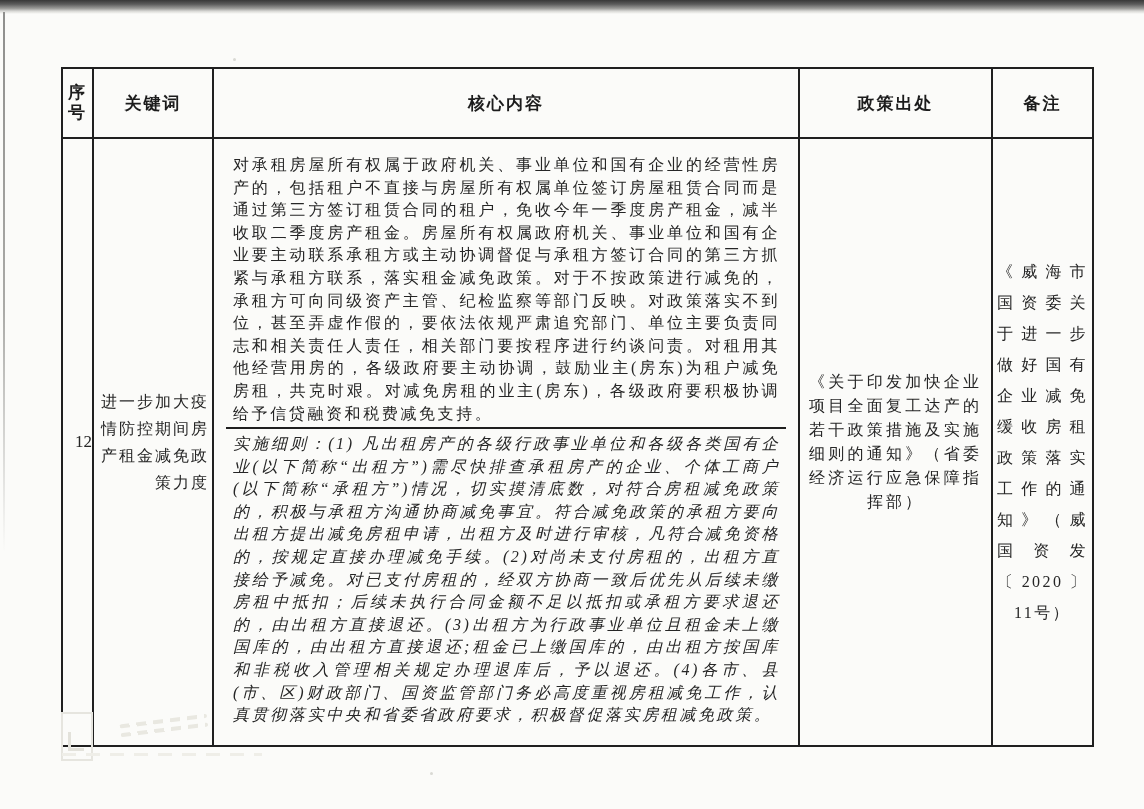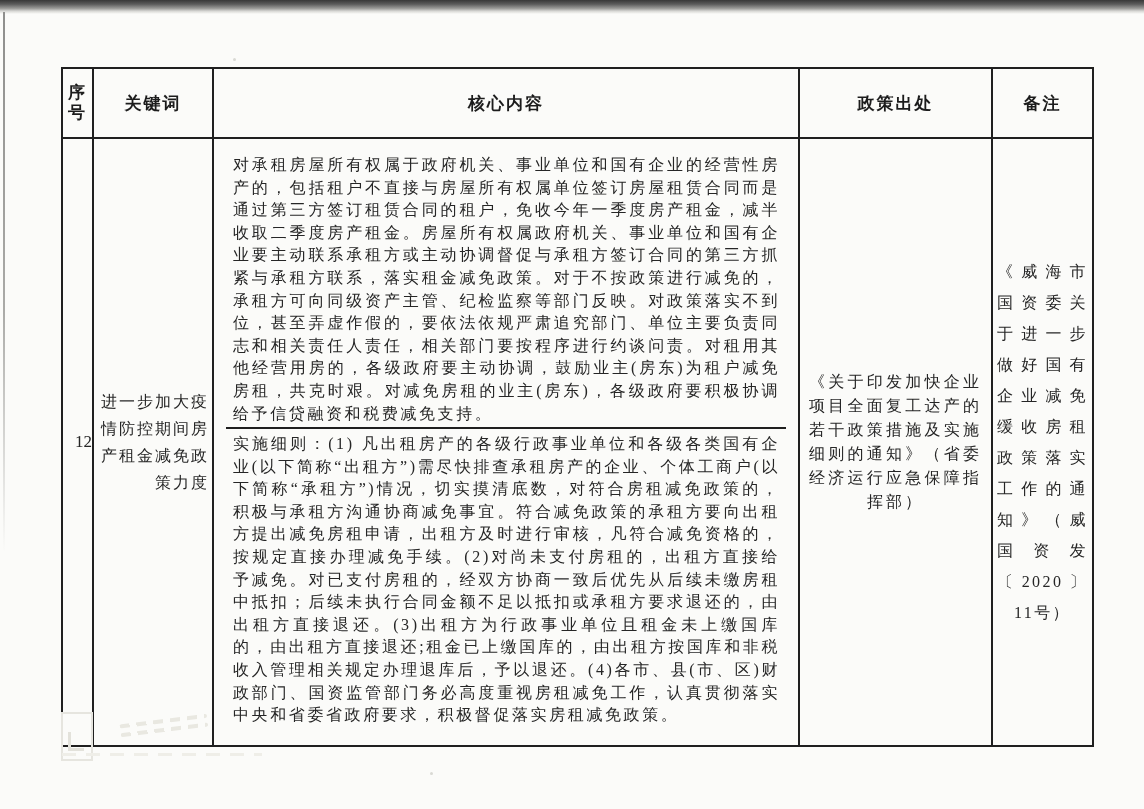--- a/index.html
+++ b/index.html
@@ -64,21 +64,21 @@
   td.c-content { vertical-align: top; border-radius: 11px; }
   .content-part {
     box-sizing: border-box;
     font-size: 16px;
     line-height: 22.6px;
     letter-spacing: 2.6px;
     text-align: justify;
     padding: 3px 6px 0 7px;
   }
   .content-part.p1 { height: 276px; }
-  .content-part.p2 { height: 306px; border-top: 2px solid #1f1f1f; padding-top: 4px; }
+  .content-part.p2 { height: 306px; border-top: 2px solid #1f1f1f; padding-top: 4px; font-style: italic; }
   td.c-source {
     font-size: 16px;
     line-height: 24px;
     letter-spacing: 3px;
     text-align: justify;
     text-align-last: center;
     padding: 0 9px;
     margin-top: 21px;
   }
   td.c-note {

